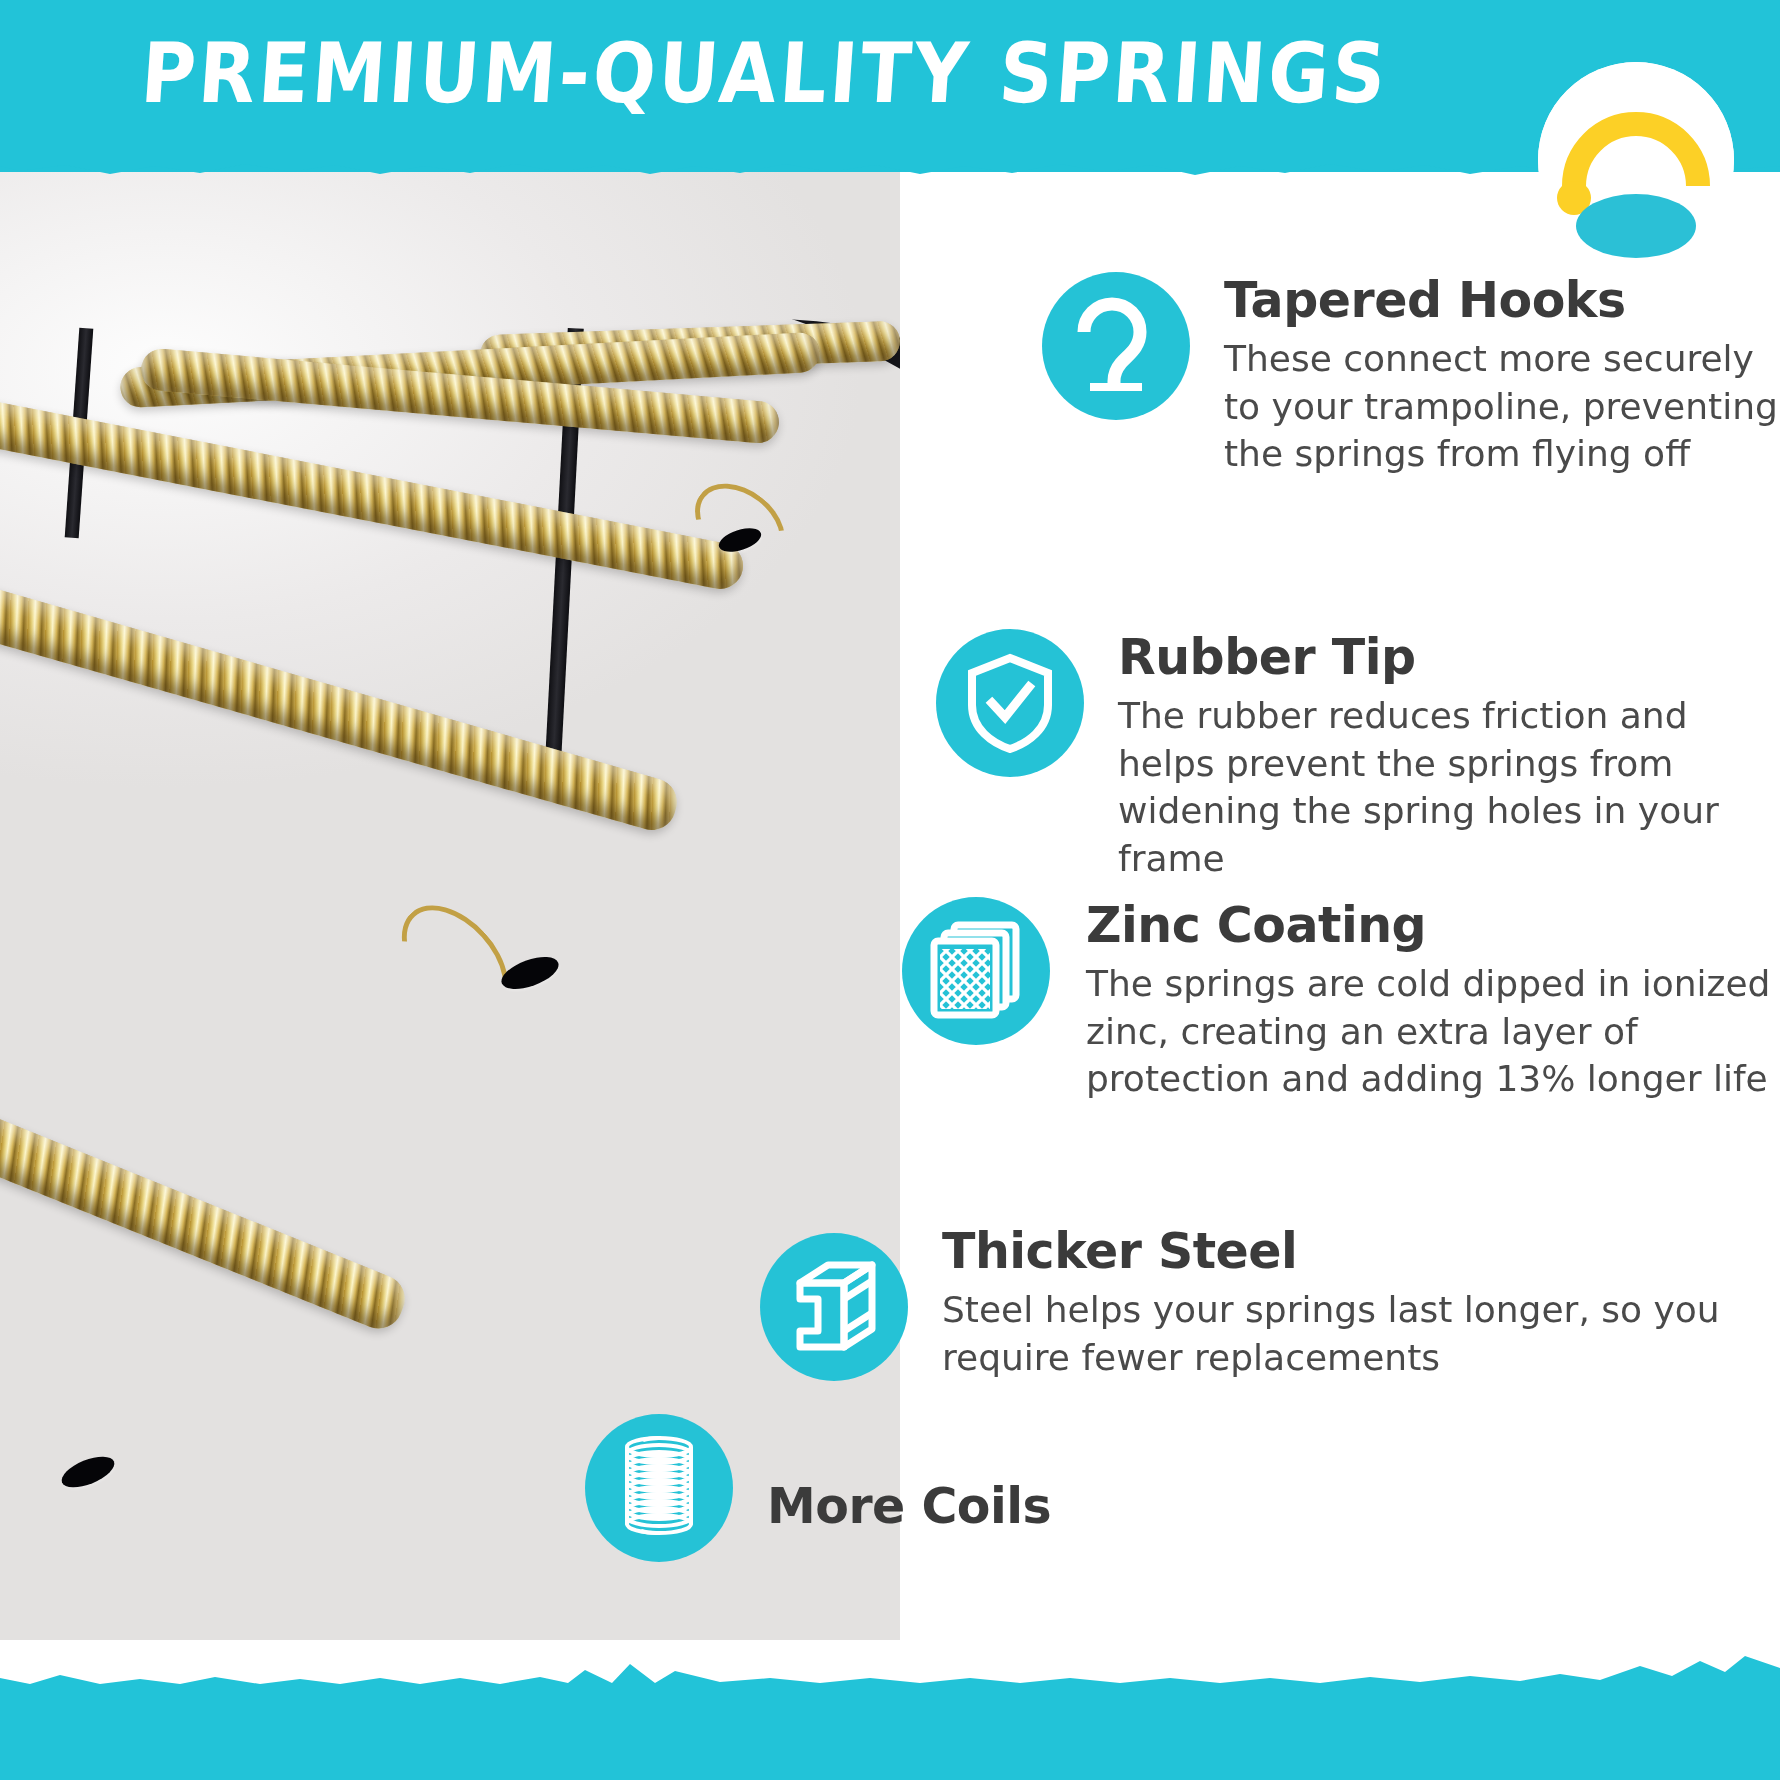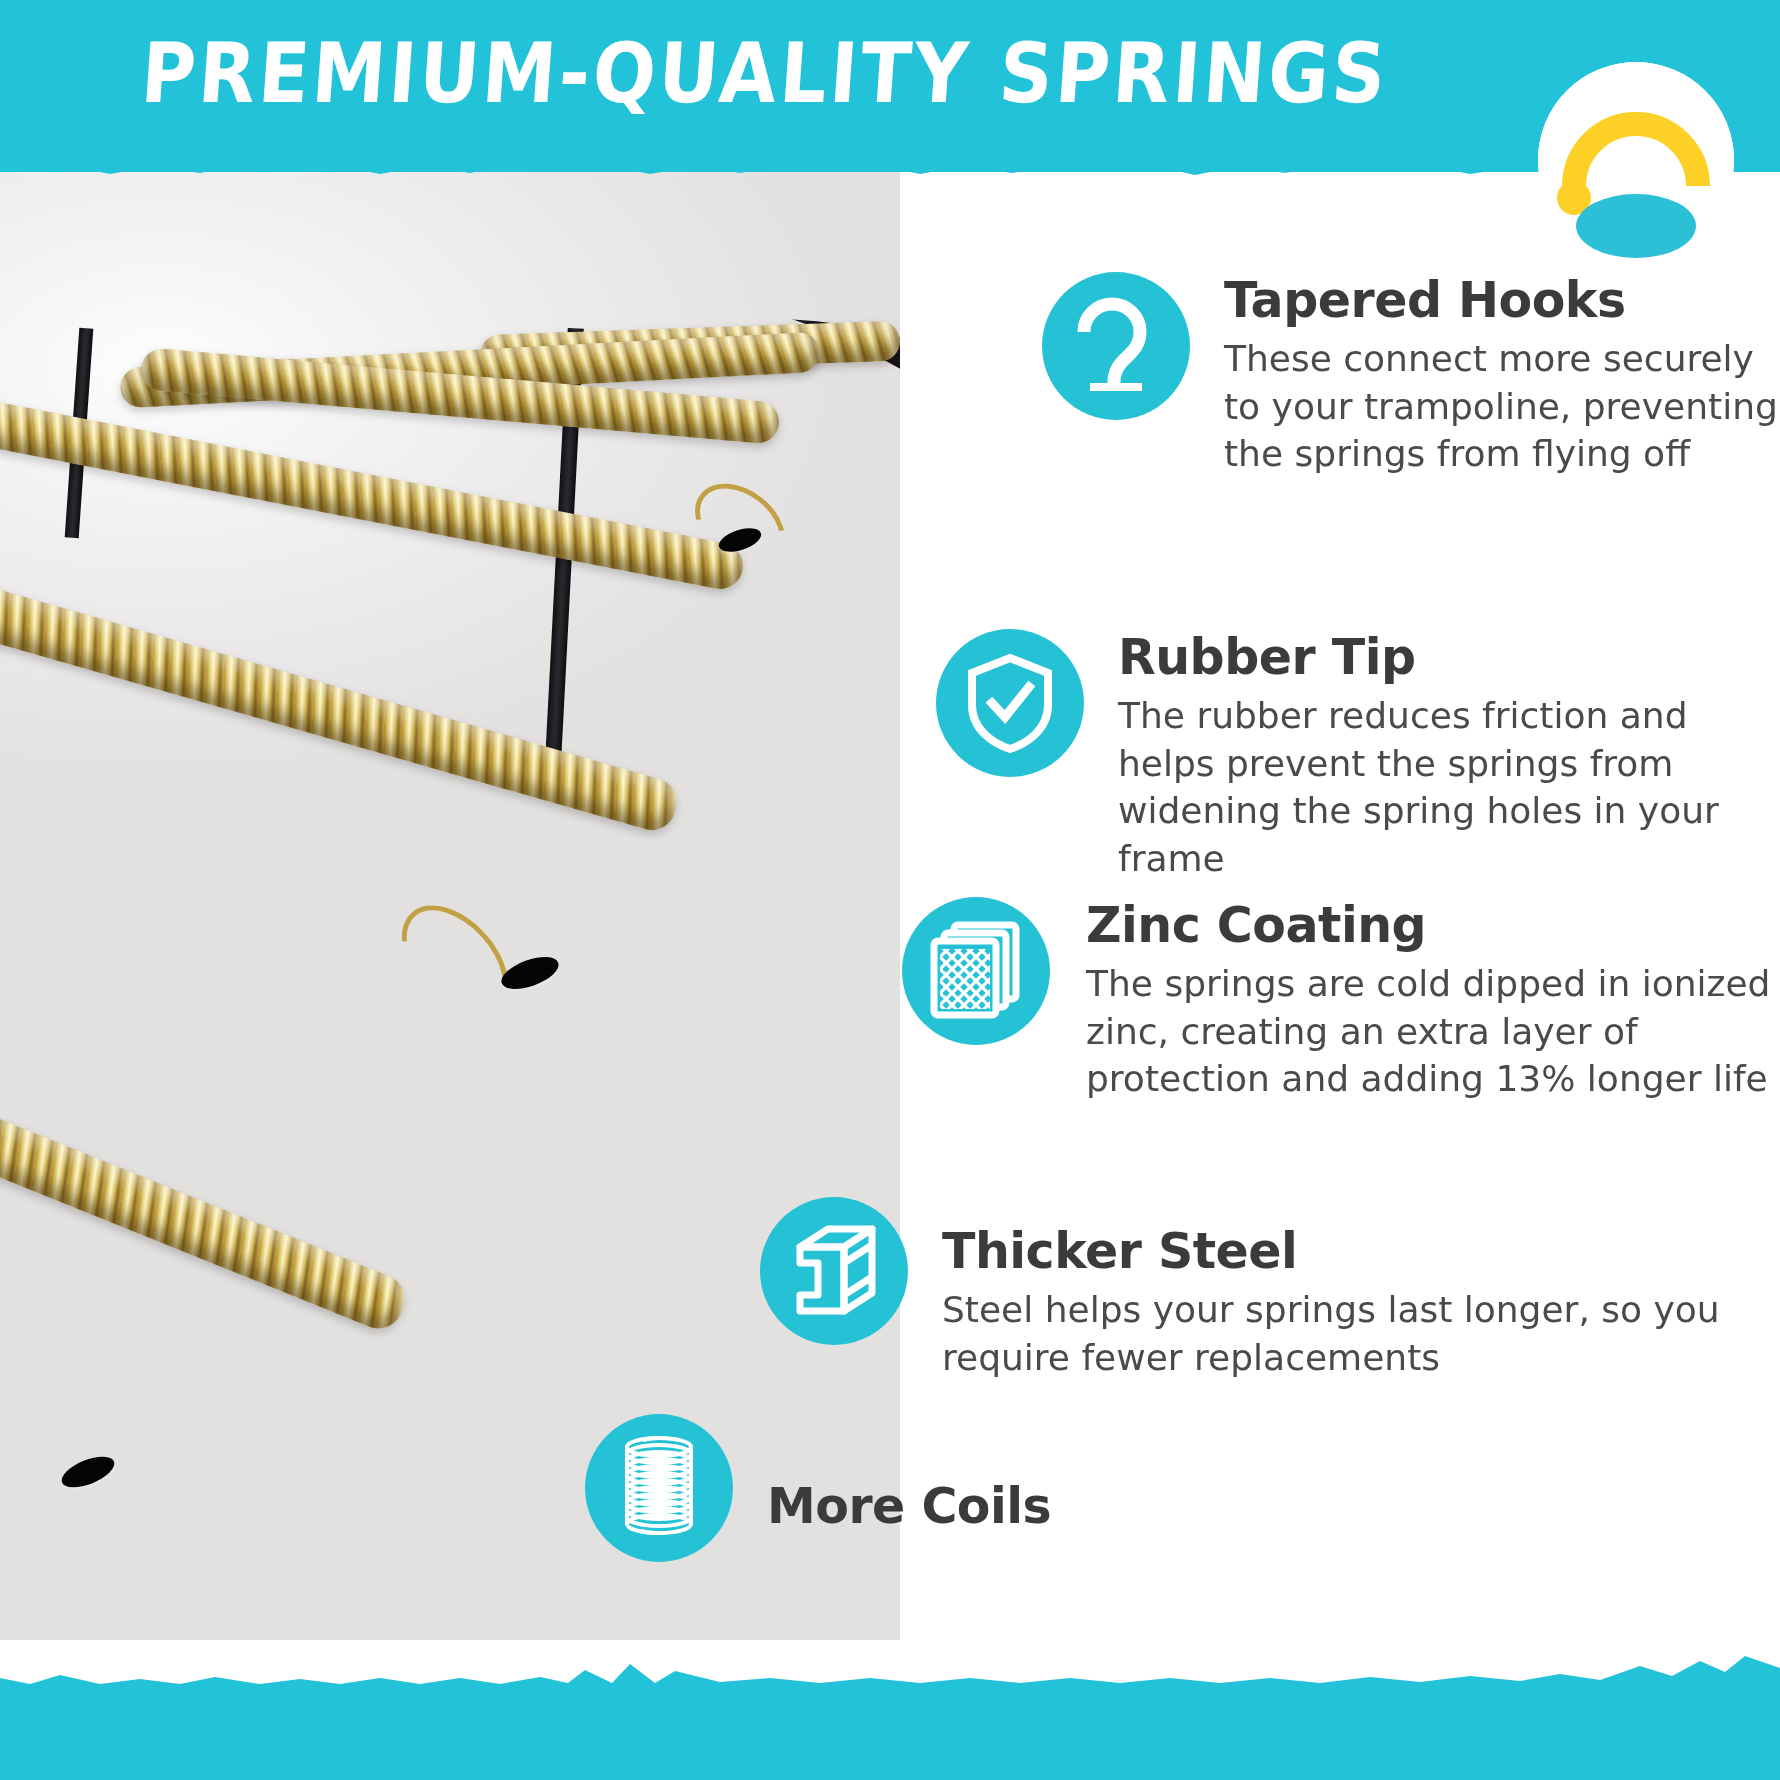--- a/index.html
+++ b/index.html
@@ -196,21 +196,21 @@
     font-weight: normal;
     font-size: 36px;
     line-height: 1.32;
     margin: 0;
   }
 
   
   #feature-0 { left: 1042px; top: 100px;  width: 740px; }
   #feature-1 { left: 936px;  top: 437px;  width: 800px; margin-top: 20px; }
   #feature-2 { left: 902px;  top: 725px;  width: 878px; gap: 36px; }
-  #feature-3 { left: 760px;  top: 1025px; width: 1020px; }
+  #feature-3 { left: 760px;  top: 1025px; width: 1020px; align-items: flex-end; }
   #feature-4 { left: 585px;  top: 1242px; width: 1195px; align-items: center; }
 
   #feature-3 .feat-text, #feature-4 .feat-text { padding-top: 30px; }
   #feature-4 .feat-text { padding-top: 46px; }
 
   
   .bottom-band {
     position: absolute;
     left: 0;
     top: 1697px;

